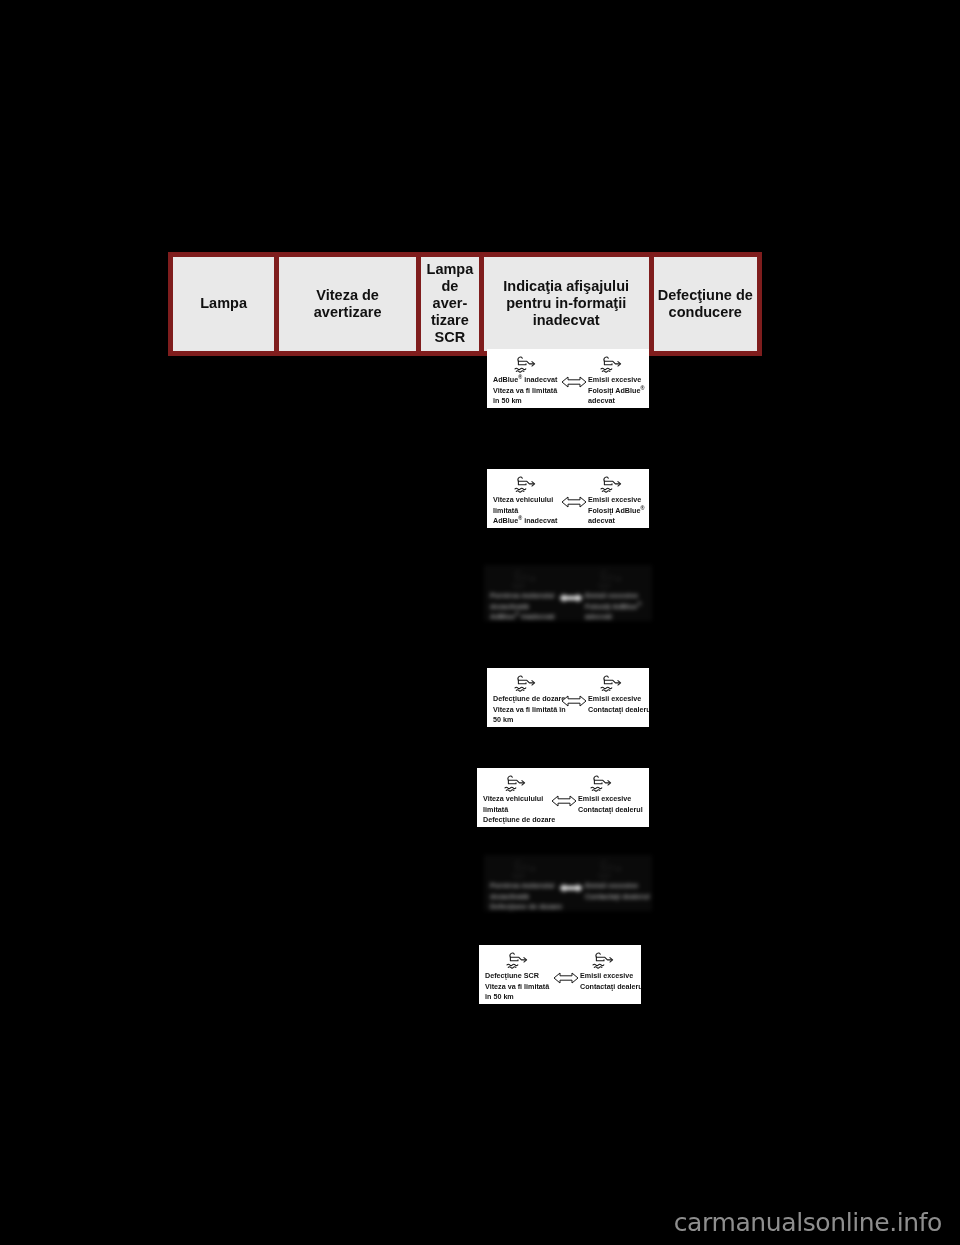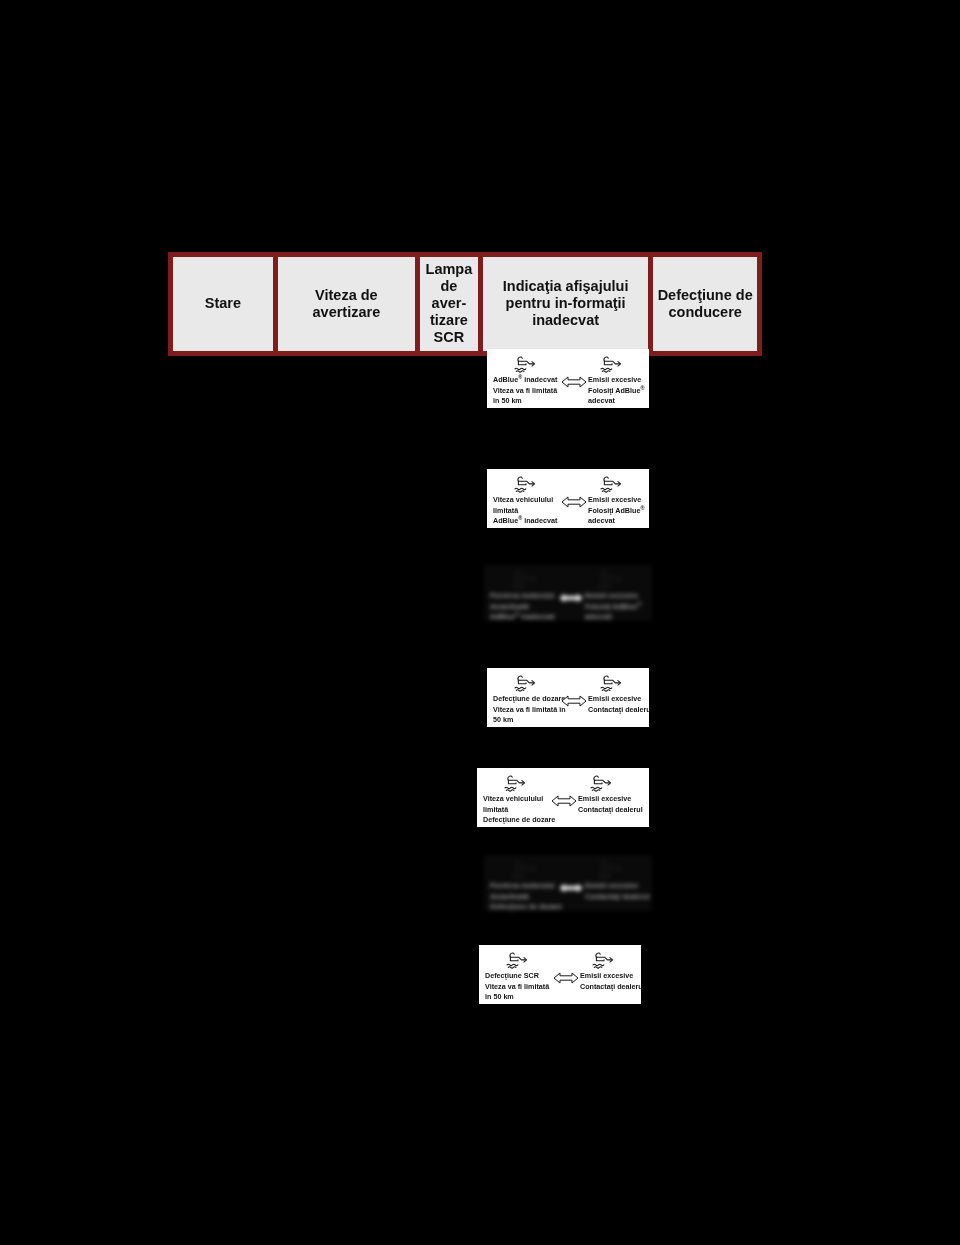--- a/index.html
+++ b/index.html
@@ -122,21 +122,21 @@
   }
 </style>
 </head>
 <body>
 
 <div class="page">
 
   <table class="hdr-table">
     <tbody>
         <tr>
-      <td class="c-stare">Stare</td>
+      <td class="c-stare">Lampa</td>
       <td class="c-sunet">Viteza de avertizare</td>
       <td class="c-lampa">Lampa de aver-tizare SCR</td>
       <td class="c-indicatie">Indicaţia afişajului pentru in-formaţii inadecvat</td>
       <td class="c-restrictie">Defecţiune de conducere</td>
     </tr>
   </tbody>
     </table>
 
   <div id="panels-root">
       <div class="panel" style="left: 487px; top: 349px; width: 162px; height: 59px;">
@@ -394,14 +394,15 @@
             <svg viewBox="0 0 26 12" width="100%" height="100%" aria-hidden="true">
     <path d="M7 1 L1 6 L7 11 L7 8.2 L19 8.2 L19 11 L25 6 L19 1 L19 3.8 L7 3.8 Z" fill="#ffffff" stroke="#1a1a1a" stroke-width="1" stroke-linejoin="round"></path>
   </svg>
           </span>
       <div class="pnl-col right pnl-text">Emisii excesive
 Contactaţi dealerul</div>
     </div>
       </div>
     </div>
 
+  <div class="watermark">carmanualsonline.info</div>
 
 </div>
 
 </body></html>

